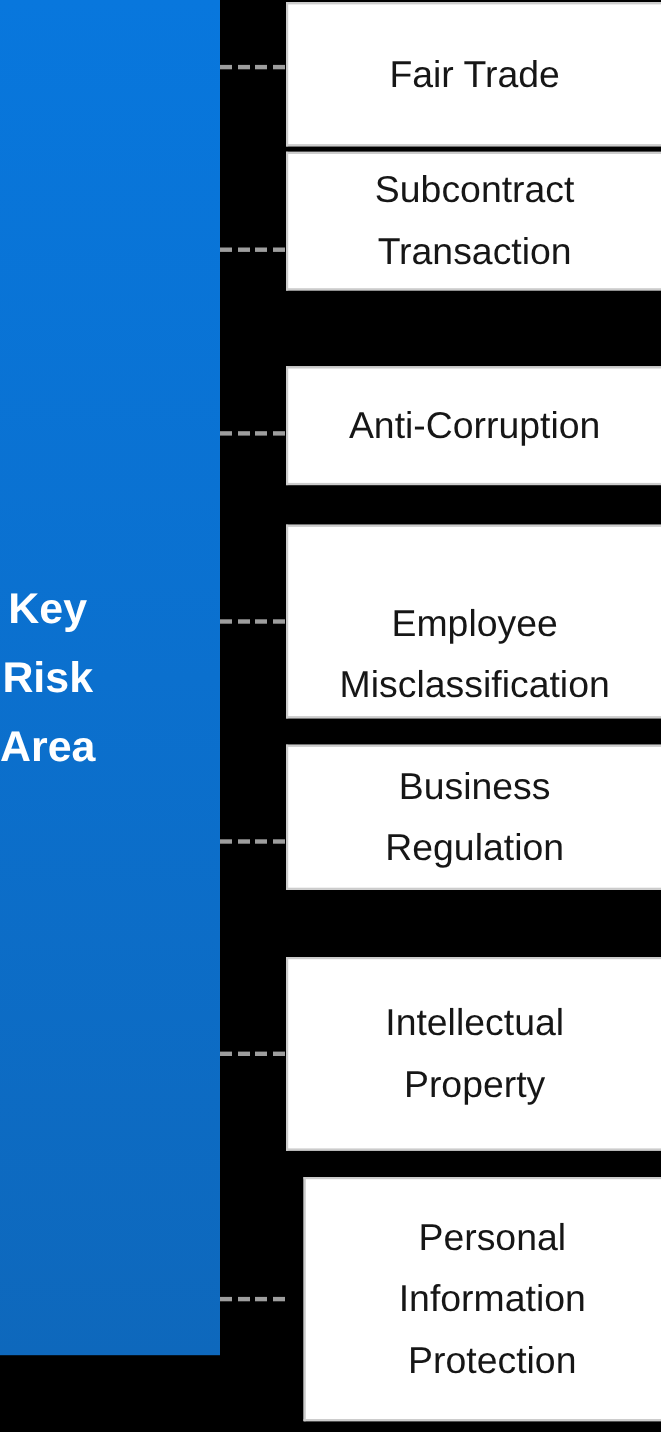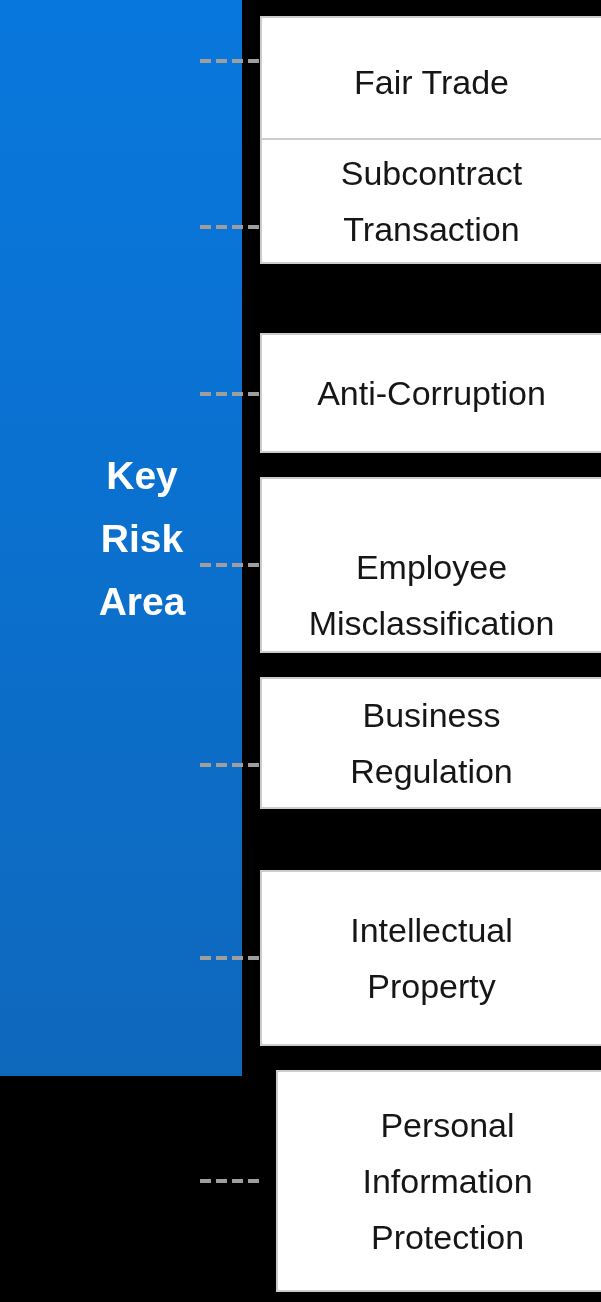--- a/index.html
+++ b/index.html
@@ -11,26 +11,24 @@
     background: #000000;
     overflow: hidden;
     font-family: "Liberation Sans", "DejaVu Sans", sans-serif;
   }
 
   
   .panel {
     position: absolute;
     left: 0; top: 0;
     width: 200px;
-    height: 1076px;
+    height: 1232px;
     background: linear-gradient(180deg, #0877DD 0%, #0B70CE 50%, #0E68BC 100%);
     display: flex;
     align-items: center;
-    justify-content: center;
-    padding-left: 42px;
   }
   .panel-title {
     color: #FFFFFF;
     font-size: 39px;
     font-weight: bold;
     line-height: 63px;
     text-align: center;
     white-space: pre-line;
   }
 
@@ -58,23 +56,23 @@
     left: 260px;
     width: 341px;
     box-sizing: border-box;
     background: #FFFFFF;
     border: 2px solid #CCCCCC;
     border-right: none;
     display: flex;
     align-items: center;
     justify-content: center;
   }
-  .box.b1 { top: 16px;    height: 131px; }
+  .box.b1 { top: 2px;    height: 131px; }
   .box.b2 { top: 138px;  height: 126px; }
-  .box.b3 { top: 333px;  height: 120px; }
+  .box.b3 { top: 333px;  height: 108px; }
   .box.b4 { top: 477px;  height: 176px; align-items: flex-end; }
   .box.b5 { top: 677px;  height: 132px; }
   .box.b6 { top: 870px;  height: 176px; }
   .box.b7 { top: 1070px; height: 222px; margin-left: 16px; }
 
   .box-label {
     color: #161616;
     font-size: 34px;
     font-weight: normal;
     line-height: 56px;

